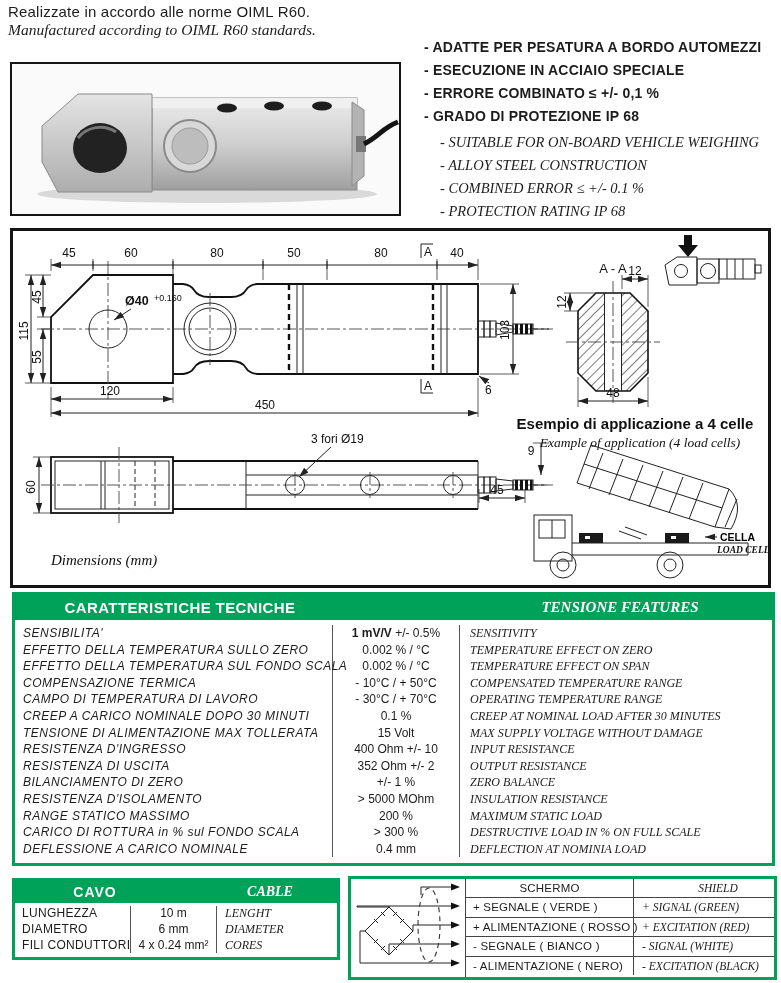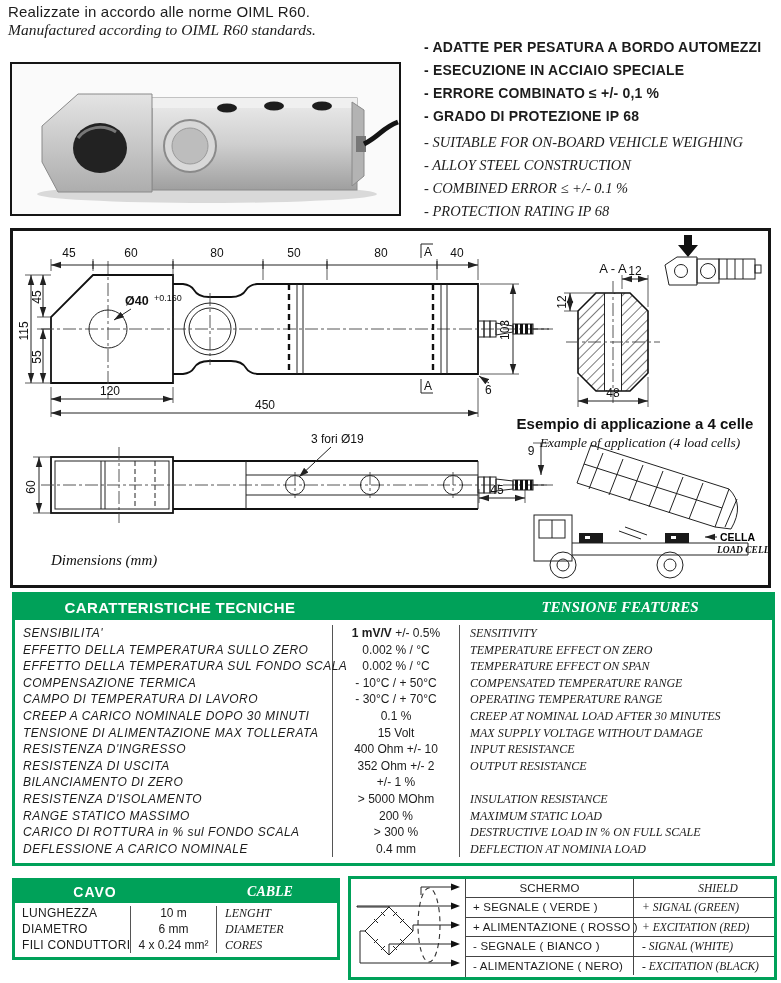--- a/index.html
+++ b/index.html
@@ -13,21 +13,21 @@
   .head-it{left:8px;top:3px;font-size:15px;letter-spacing:.2px;}
   .head-en{left:8px;top:21px;font-size:15.5px;}
 
   
   .photo-box{left:10px;top:62px;width:387px;height:150px;border:2px solid #151515;background:#fdfdfd;}
 
   
   .feat-it{left:424px;top:36px;font-size:14px;font-weight:bold;letter-spacing:.2px;}
   .feat-it div{height:23px;line-height:23px;white-space:nowrap;}
   .feat-en{left:424px;top:131px;font-size:14.5px;}
-  .feat-en div{height:23px;line-height:23px;white-space:nowrap;}
+  .feat-en div{height:23px;line-height:23px;white-space:nowrap;margin-left:16px;}
 
   
   .draw-box{left:10px;top:228px;width:755px;height:354px;border:3px solid #151515;background:#fff;}
 
   svg .o1{stroke:#222;stroke-width:1;fill:none;}
   svg .o2{stroke:#111;stroke-width:1.8;fill:none;}
   svg .e{stroke:#333;stroke-width:.8;fill:none;}
   svg .dim{stroke:#222;stroke-width:1;fill:none;}
   svg .cl{stroke:#444;stroke-width:.9;stroke-dasharray:13 3 3 3;fill:none;}
   svg .dash{stroke:#222;stroke-width:1;stroke-dasharray:5 3;fill:none;}
@@ -391,20 +391,21 @@
           <div class="sen en-serif">INPUT RESISTANCE</div>
         </div>
       <div class="srow">
           <div class="sit">RESISTENZA DI USCITA</div>
           <div class="sval">352 Ohm +/- 2</div>
           <div class="sen en-serif">OUTPUT RESISTANCE</div>
         </div>
       <div class="srow">
           <div class="sit">BILANCIAMENTO DI ZERO</div>
           <div class="sval">+/- 1 %</div>
+          <div class="sen en-serif">ZERO BALANCE</div>
         </div>
       <div class="srow">
           <div class="sit">RESISTENZA D'ISOLAMENTO</div>
           <div class="sval">&gt; 5000 MOhm</div>
           <div class="sen en-serif">INSULATION RESISTANCE</div>
         </div>
       <div class="srow">
           <div class="sit">RANGE STATICO MASSIMO</div>
           <div class="sval">200 %</div>
           <div class="sen en-serif">MAXIMUM STATIC LOAD</div>

